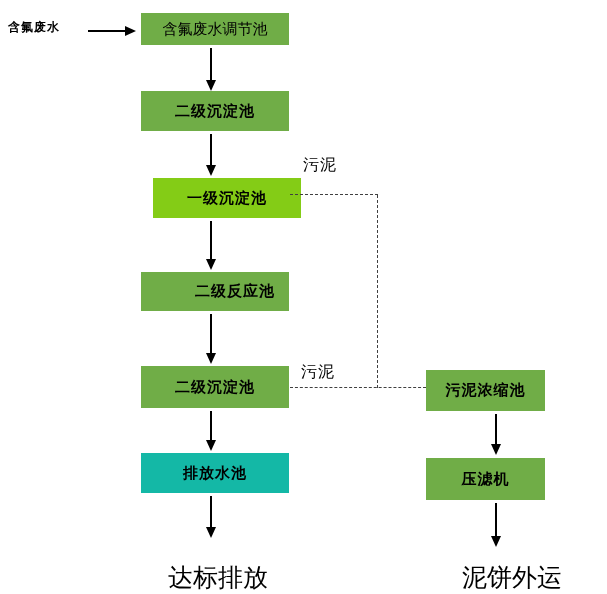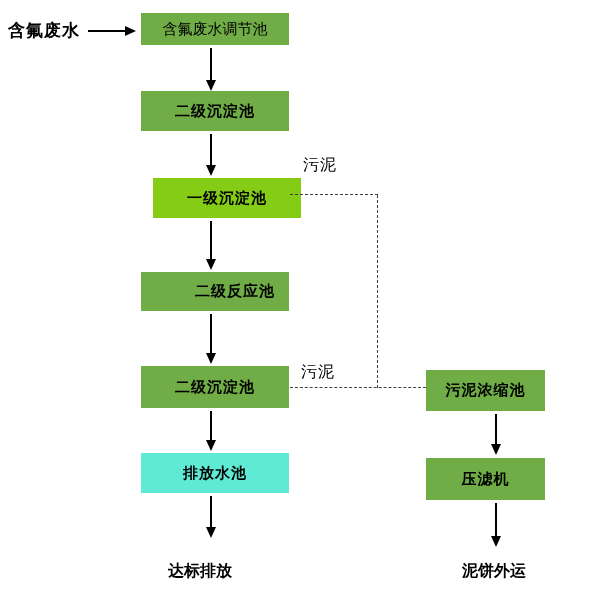--- a/index.html
+++ b/index.html
@@ -26,23 +26,23 @@
   .shaft-h{position:absolute;height:2px;background:#000;}
   .head-down{position:absolute;width:0;height:0;
     border-left:5px solid transparent;border-right:5px solid transparent;
     border-top:11px solid #000;}
   .head-right{position:absolute;width:0;height:0;
     border-top:5px solid transparent;border-bottom:5px solid transparent;
     border-left:11px solid #000;}
   .dash-h{position:absolute;height:0;border-top:1px dashed #404040;}
   .dash-v{position:absolute;width:0;border-left:1px dashed #404040;}
   .txt{position:absolute;white-space:nowrap;}
-  .src-label{left:8px;top:19px;font-size:17px;font-weight:bold;letter-spacing:1px;text-align:right;}
+  .src-label{left:8px;top:19px;font-size:12px;font-weight:bold;letter-spacing:1px;text-align:right;}
   .sludge-label{font-size:16px;letter-spacing:1px;}
-  .outcome{font-size:16px;font-weight:bold;letter-spacing:0px;}
+  .outcome{font-size:25px;font-weight:normal;letter-spacing:0px;}
 </style>
 </head>
 <body>
 
 <div class="canvas">
 
   <div class="txt src-label">含氟废水</div>
   <div class="shaft-h" style="left:88px;top:30px;width:37px;"></div>
   <div class="head-right" style="left:125px;top:26px;"></div>
 
@@ -54,21 +54,21 @@
   </div>
   <div class="box" style="top: 178px; height: 40px; background: #84cc16; margin-left: 12px;">
     <span>一级沉淀池</span>
   </div>
   <div class="box" style="top: 272px; height: 39px; background: rgb(112, 173, 71); padding-left: 40px;">
     <span>二级反应池</span>
   </div>
   <div class="box" style="top: 366px; height: 42px; background: rgb(112, 173, 71);">
     <span>二级沉淀池</span>
   </div>
-  <div class="box" style="top: 453px; height: 40px; background: #5eead4;">
+  <div class="box" style="top: 453px; height: 40px; background: #14b8a6;">
     <span>排放水池</span>
   </div>
 
   <div class="box rcol" style="top: 370px; height: 41px; background: rgb(112, 173, 71);">
     <span>污泥浓缩池</span>
   </div>
   <div class="box rcol" style="top: 458px; height: 42px; background: rgb(112, 173, 71);">
     <span>压滤机</span>
   </div>
 

